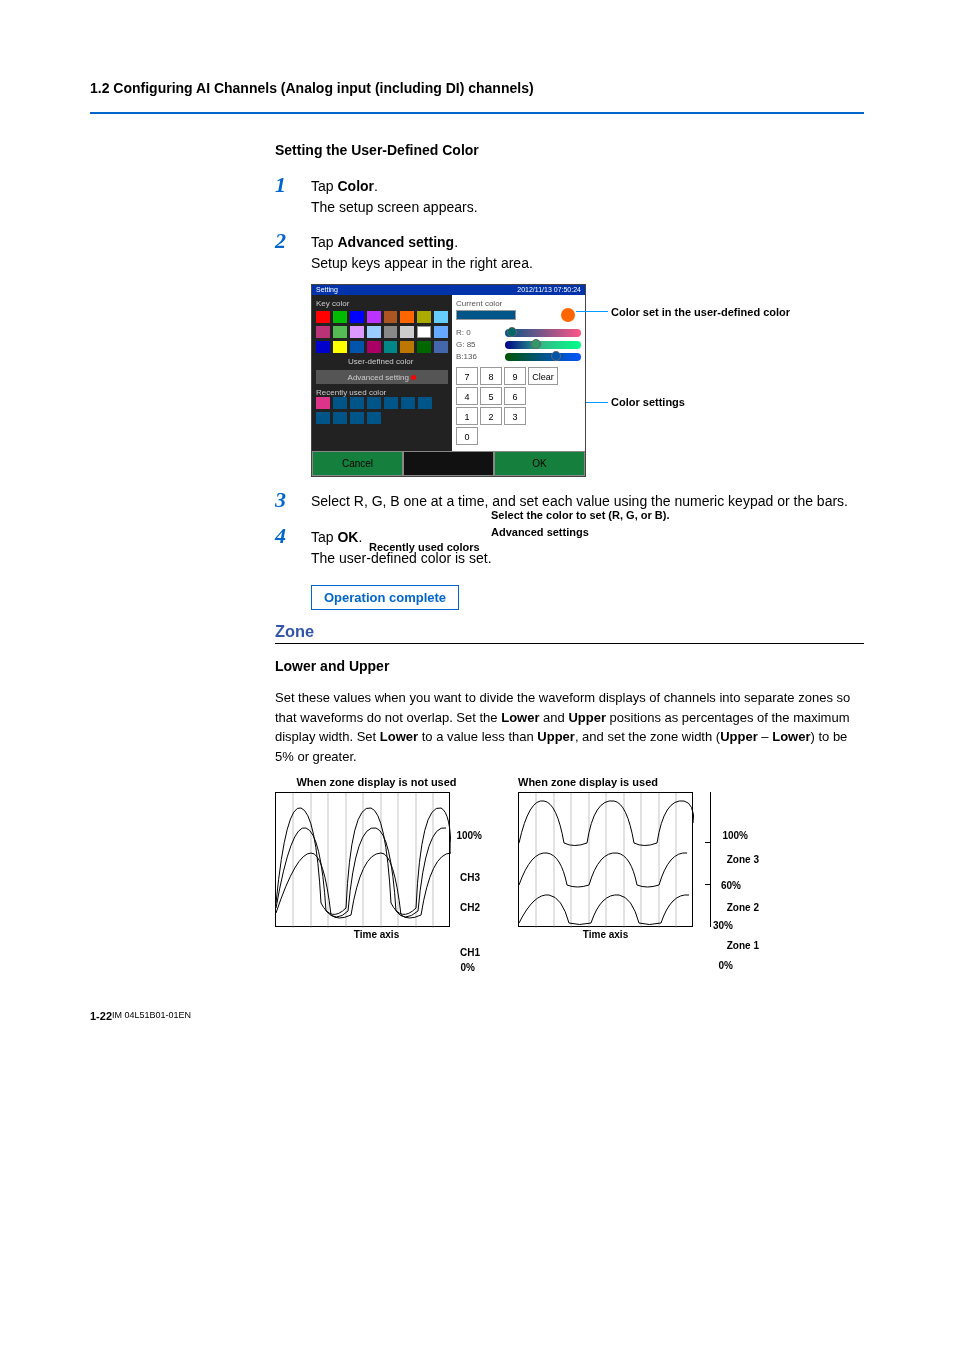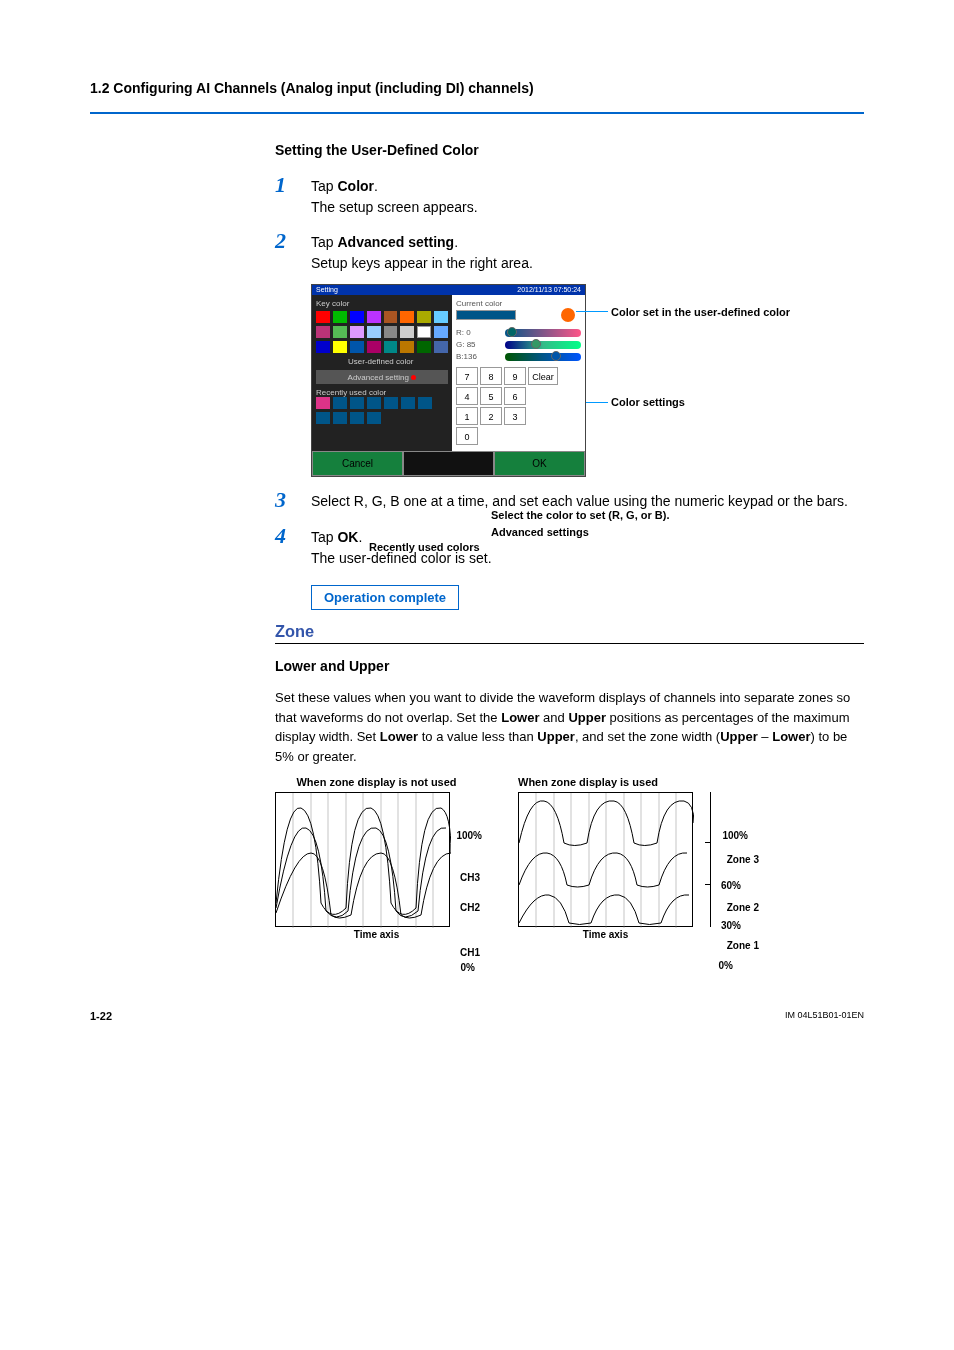--- a/index.html
+++ b/index.html
@@ -37,21 +37,21 @@
     table.setup { width: 100%; border-collapse: collapse; font-size: 12px;}
     table.setup th { text-align: left; border-bottom: 1px solid #000; padding: 2px 4px; font-weight: bold;}
     table.setup td { border-bottom: 1px solid #000; padding: 2px 4px; }
     .para { margin: 10px 0; line-height: 1.5; font-size: 13px;}
     .graphs { display: flex; gap: 40px; margin-top: 4px;}
     .graph-block { text-align: center; position: relative; }
     .graph-title { font-weight: bold; font-size: 11px; margin-bottom: 4px;}
     .gbox { width: 175px; height: 135px; border: 1px solid #000; background: white; position: relative; }
     .tick { position: absolute; font-weight: bold; font-size: 10px; margin-top: 40px; }
     .axis-lbl { font-weight: bold; font-size: 10px; margin-top: 2px; }
-    .footer { display: flex; justify-content: space-between; margin-top: 70px; font-size: 11px;}
+    .footer { display: flex; justify-content: flex-start; margin-top: 70px; font-size: 11px;}
     svg { display: block; }
   </style>
 </head>
 <body>
 
 <div class="section-header">1.2  Configuring AI Channels (Analog input (including DI) channels)</div>
 
 <div class="content">
   <div class="sub-title">Setting the User-Defined Color</div>
 
@@ -269,21 +269,21 @@
             </g>
             <path d="M0,50 Q10,5 25,8 Q38,10 45,50 Q55,55 68,50 Q75,5 95,8 Q108,10 115,50 Q125,55 138,50 Q145,5 165,8 Q175,10 175,30" stroke="#000" fill="none" stroke-width="1"></path>
             <path d="M0,92 Q12,58 28,60 Q42,62 48,92 Q58,96 70,92 Q80,58 98,60 Q112,62 118,92 Q128,96 140,92 Q150,58 168,60" stroke="#000" fill="none" stroke-width="1"></path>
             <path d="M0,130 Q15,100 30,102 Q43,104 50,130 Q60,133 72,130 Q82,100 100,102 Q113,104 120,130 Q130,133 142,130 Q152,100 170,102" stroke="#000" fill="none" stroke-width="1"></path>
           </svg>
         </div>
         <span class="tick" style="right:-5px;top:-2px;">100%</span>
         <span class="tick" style="right:-16px;top:22px;">Zone 3</span>
         <span class="tick" style="right:2px;top:48px;">60%</span>
         <span class="tick" style="right:-16px;top:70px;">Zone 2</span>
-        <span class="tick" style="right:2px;top:88px;">30%</span>
+        <span class="tick" style="right:10px;top:88px;">30%</span>
         <span class="tick" style="right:-16px;top:108px;">Zone 1</span>
         <span class="tick" style="right:10px;top:128px;">0%</span>
         <div style="position:absolute;right:32px;top:0;bottom:0;border-right:1px solid #000;"></div>
         <div style="position:absolute;right:32px;top:50px;width:6px;border-top:1px solid #000;"></div>
         <div style="position:absolute;right:32px;top:92px;width:6px;border-top:1px solid #000;"></div>
       </div>
       <div class="axis-lbl" style="padding-right:50px;">Time axis</div>
     </div>
   </div>
 </div>

